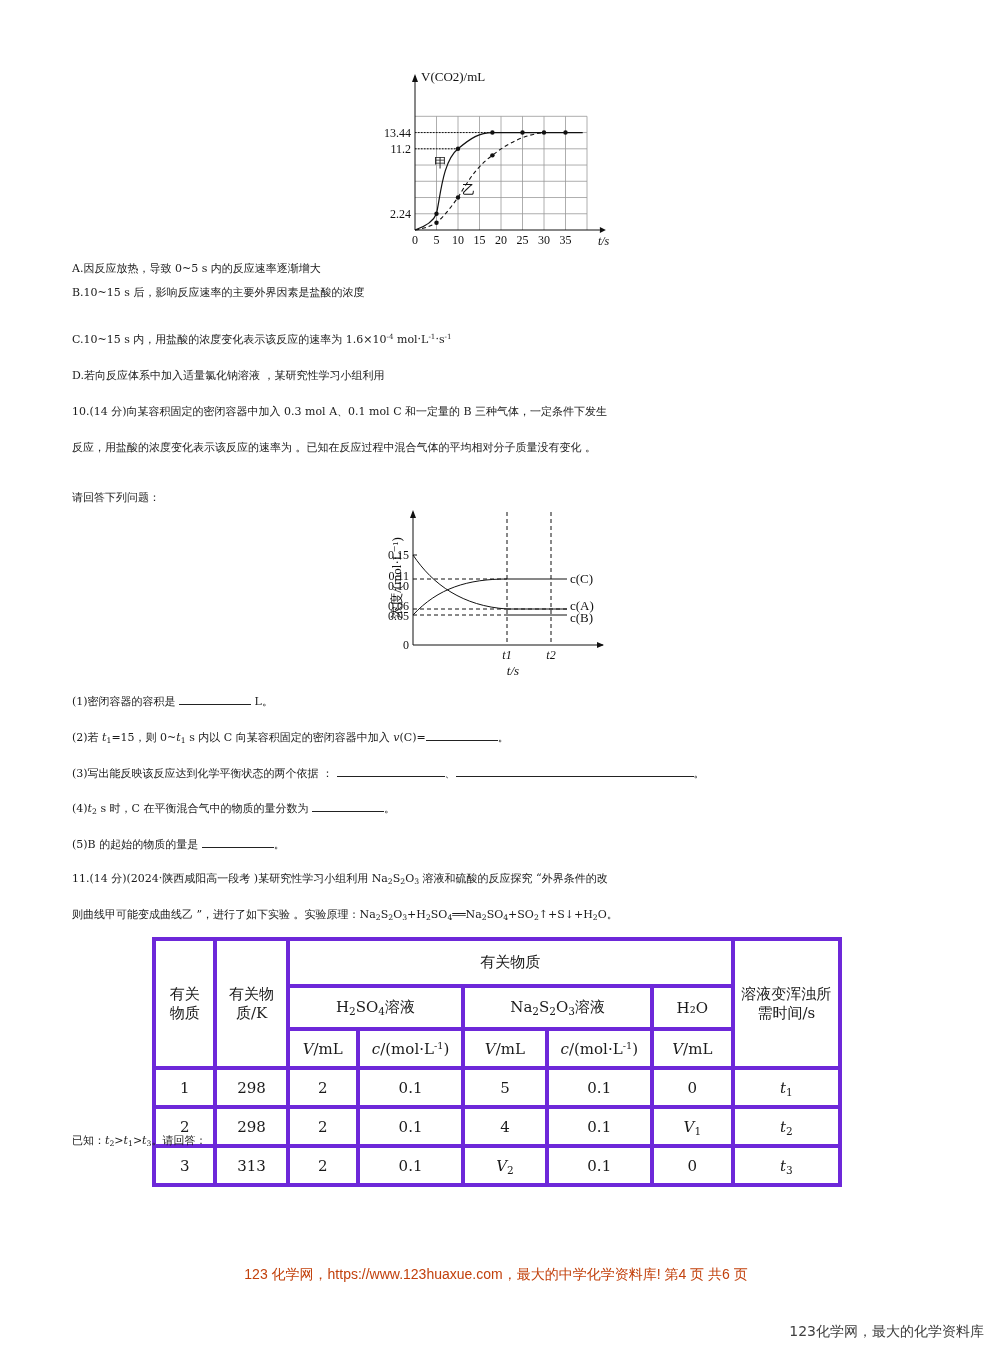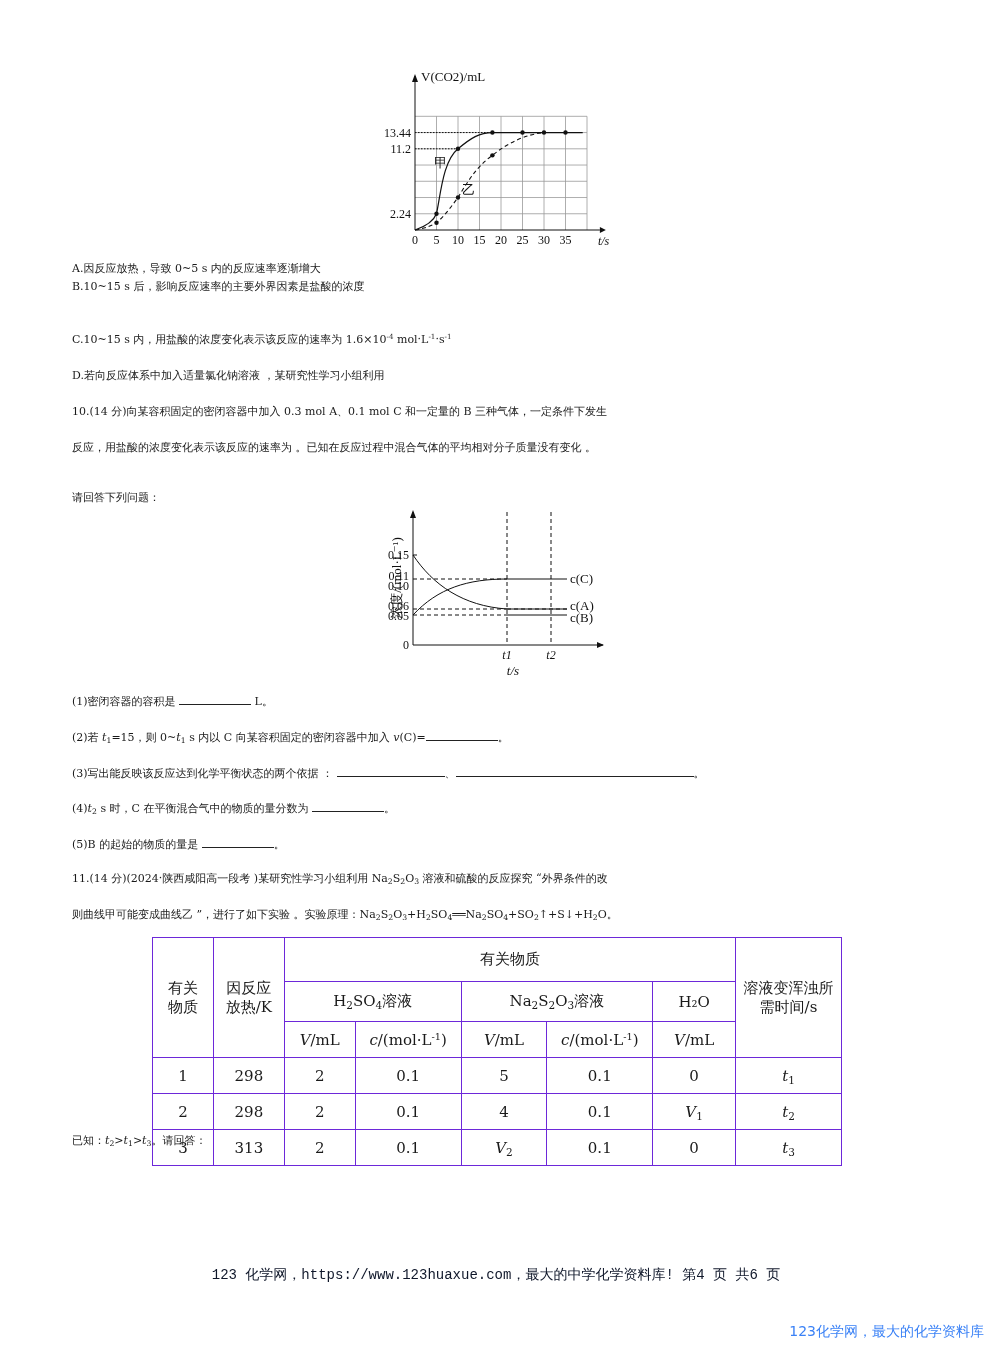--- a/index.html
+++ b/index.html
@@ -6,26 +6,26 @@
   body { width:992px; height:1347px; position:relative; overflow:hidden;
          font-family:"DejaVu Serif","Liberation Serif",serif; color:#1a1a1a; }
   .line { position:absolute; left:72px; font-size:11px; white-space:nowrap; line-height:20px; }
   sub { font-size:0.7em; vertical-align:-0.25em; line-height:0; }
   sup { font-size:0.65em; vertical-align:0.5em; line-height:0; }
   i.v { font-style:italic; }
   .blank { display:inline-block; border-bottom:1px solid #222; height:14px; vertical-align:baseline; }
   svg text { font-family:"Liberation Serif","DejaVu Serif",serif; fill:#111; }
   table.exp { position:absolute; left:152px; top:937px; width:690px; border-collapse:collapse;
               font-size:15px; }
-  table.exp td { border:1px solid #6d28d9; text-align:center; height:35px; padding:0; }
+  table.exp td { border:4px solid #6d28d9; text-align:center; height:35px; padding:0; }
   table.exp td.hdr-top { height:43px; }
   table.exp tr.data td { height:35px; }
   .footer { position:absolute; left:0; width:992px; text-align:center; top:1266px; font-size:14px;
-            font-family:Liberation Mono, monospace; color:#0f172a; }
-  .watermark { position:absolute; right:8px; top:1323px; font-size:14px; color:#3b82f6;
+            font-family:Liberation Sans, sans-serif; color:#c2410c; }
+  .watermark { position:absolute; right:8px; top:1323px; font-size:14px; color:#404040;
                font-family:"DejaVu Sans","Liberation Sans",sans-serif; }
 </style>
 </head>
 <body>
 
 <svg style="position:absolute;left:370px;top:68px" width="250" height="180">
   <g id="c1-grid">
       <line x1="66.5" y1="162" x2="66.5" y2="48.32000000000001" stroke="#999" stroke-width="0.8"></line>
       <line x1="88" y1="162" x2="88" y2="48.32000000000001" stroke="#999" stroke-width="0.8"></line>
       <line x1="109.5" y1="162" x2="109.5" y2="48.32000000000001" stroke="#999" stroke-width="0.8"></line>
@@ -76,21 +76,21 @@
       <text x="41" y="84.80000000000001" font-size="12" text-anchor="end">11.2</text>
       <text x="41" y="68.56" font-size="12" text-anchor="end">13.44</text>
       <text x="51" y="13" font-size="13">V(CO2)/mL</text>
       <text x="227.9" y="177" font-size="12" font-style="italic">t/s</text>
       <text x="64.35" y="98.92500000000001" font-size="13">甲</text>
       <text x="92.3" y="125.75" font-size="13">乙</text>
     </g>
 </svg>
 
 <div class="line" style="top:259px">A.因反应放热，导致 0~5 s 内的反应速率逐渐增大</div>
-<div class="line" style="top:277px">B.10~15 s 后，影响反应速率的主要外界因素是盐酸的浓度</div>
+<div class="line" style="top:283px">B.10~15 s 后，影响反应速率的主要外界因素是盐酸的浓度</div>
 <div class="line" style="top:330px"><span>C.10~15 s 内，用盐酸的浓度变化表示该反应的速率为  1.6×10</span><sup>-4</sup><span> mol·L</span><sup>-1</sup><span>·s</span><sup>-1</sup></div>
 <div class="line" style="top:366px">D.若向反应体系中加入适量氯化钠溶液 ，某研究性学习小组利用</div>
 
 <div class="line" style="top:402px">10.(14 分)向某容积固定的密闭容器中加入  0.3 mol A、0.1 mol C 和一定量的 B 三种气体，一定条件下发生</div>
 <div class="line" style="top:438px">反应，用盐酸的浓度变化表示该反应的速率为 。已知在反应过程中混合气体的平均相对分子质量没有变化 。</div>
 <div class="line" style="top:488px">请回答下列问题：</div>
 
 <svg style="position:absolute;left:385px;top:508px" width="225" height="172">
   <g id="c2-guides">
       <line x1="122" y1="4" x2="122" y2="137" stroke="#111" stroke-dasharray="4,3"></line>
@@ -135,21 +135,21 @@
 <div class="line" style="top:797px">(4)<i class="v">t</i><sub>2</sub><span> s 时，C 在平衡混合气中的物质的量分数为 </span><span class="blank" style="width:72px"></span><span>。</span></div>
 <div class="line" style="top:833px"><span>(5)B 的起始的物质的量是 </span><span class="blank" style="width:72px"></span><span>。</span></div>
 
 <div class="line" style="top:869px"><span>11.(14 分)(2024·陕西咸阳高一段考 )某研究性学习小组利用  Na</span><sub>2</sub>S<sub>2</sub>O<sub>3</sub><span> 溶液和硫酸的反应探究 “外界条件的改</span></div>
 <div class="line" style="top:905px"><span>则曲线甲可能变成曲线乙 ”，进行了如下实验 。实验原理：Na</span><sub>2</sub>S<sub>2</sub>O<sub>3</sub>+H<sub>2</sub>SO<sub>4</sub><span>══Na</span><sub>2</sub>SO<sub>4</sub>+SO<sub>2</sub><span>↑+S↓+H</span><sub>2</sub><span>O。</span></div>
 
 <table class="exp">
   <tbody>
       <tr>
     <td rowspan="3" style="width:60px"><span style="display:inline-block;width:40px">有关物质</span></td>
-    <td rowspan="3" style="width:70px"><span style="display:inline-block;width:56px">因反应放热/K</span></td>
+    <td rowspan="3" style="width:70px"><span style="display:inline-block;width:56px">有关物质/K</span></td>
     <td colspan="5" class="hdr-top">有关物质</td>
     <td rowspan="3" style="width:105px"><span style="display:inline-block;width:92px">溶液变浑浊所需时间/s</span></td>
   </tr>
   <tr>
     <td colspan="2" style="height:39px">H<sub>2</sub>SO<sub>4</sub><span>溶液</span></td>
     <td colspan="2">Na<sub>2</sub>S<sub>2</sub>O<sub>3</sub><span>溶液</span></td>
     <td>H₂O</td>
   </tr>
   <tr>
     <td style="height:35px;width:70px"><i>V</i><span>/mL</span></td>

